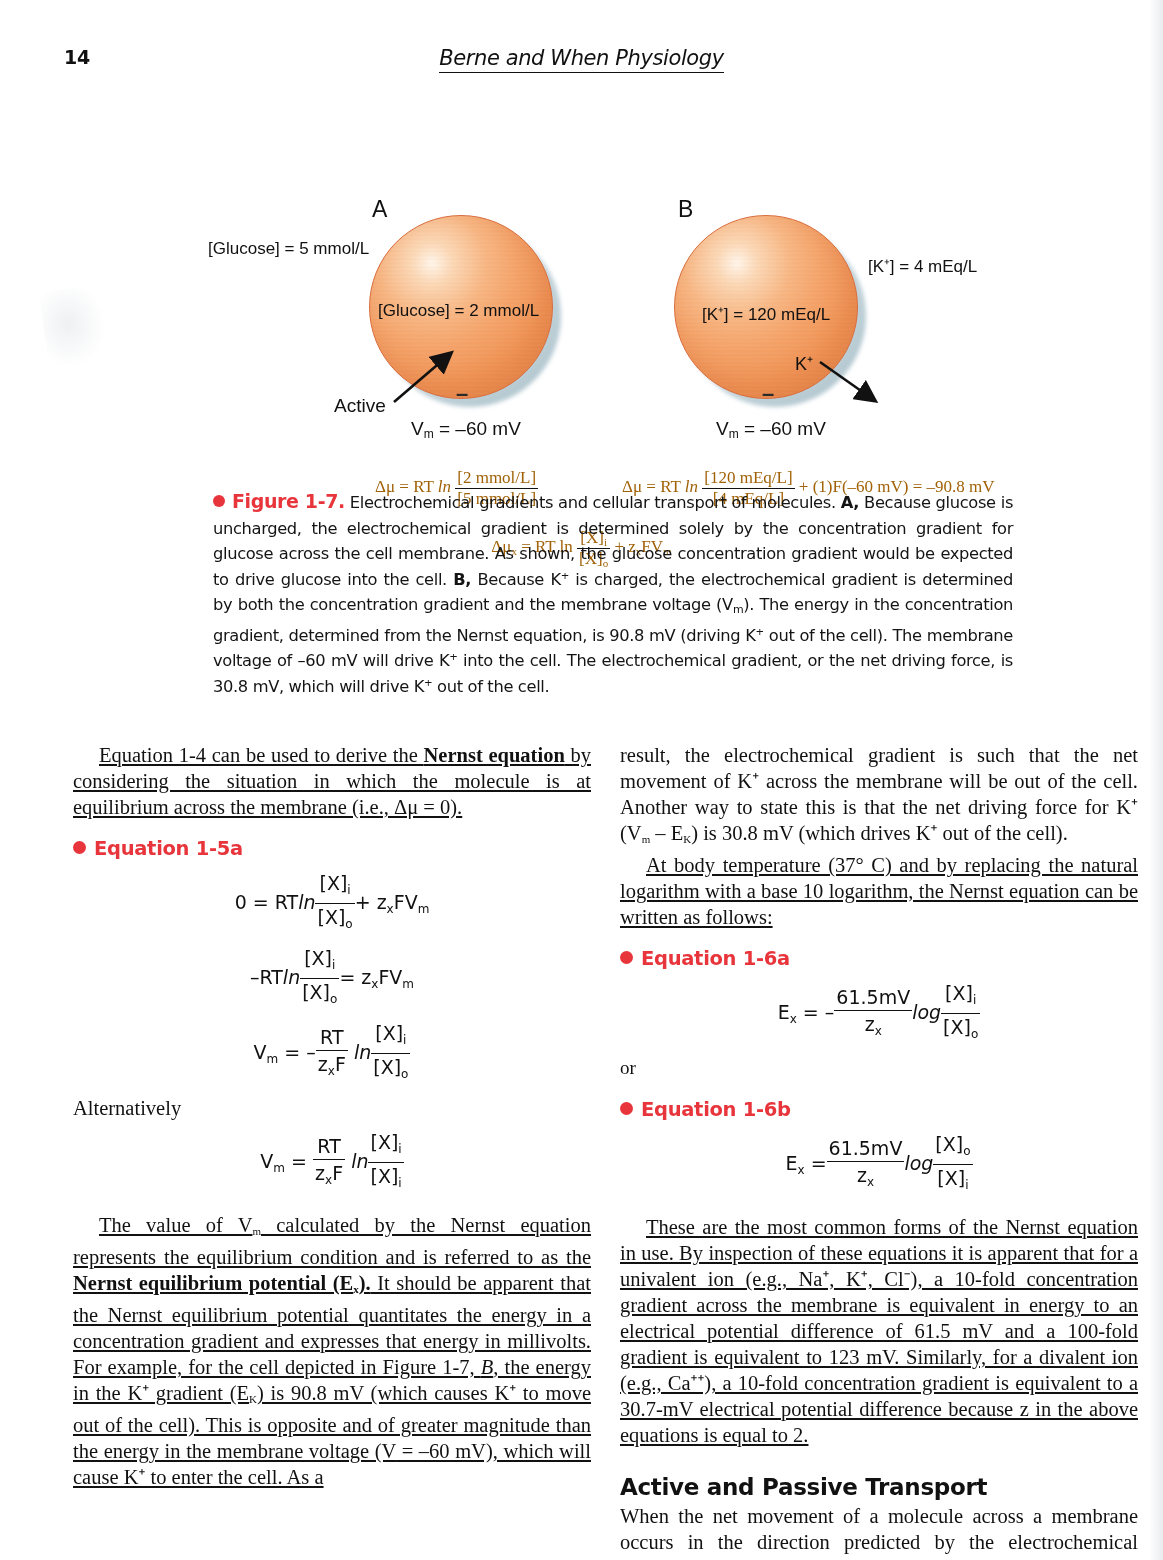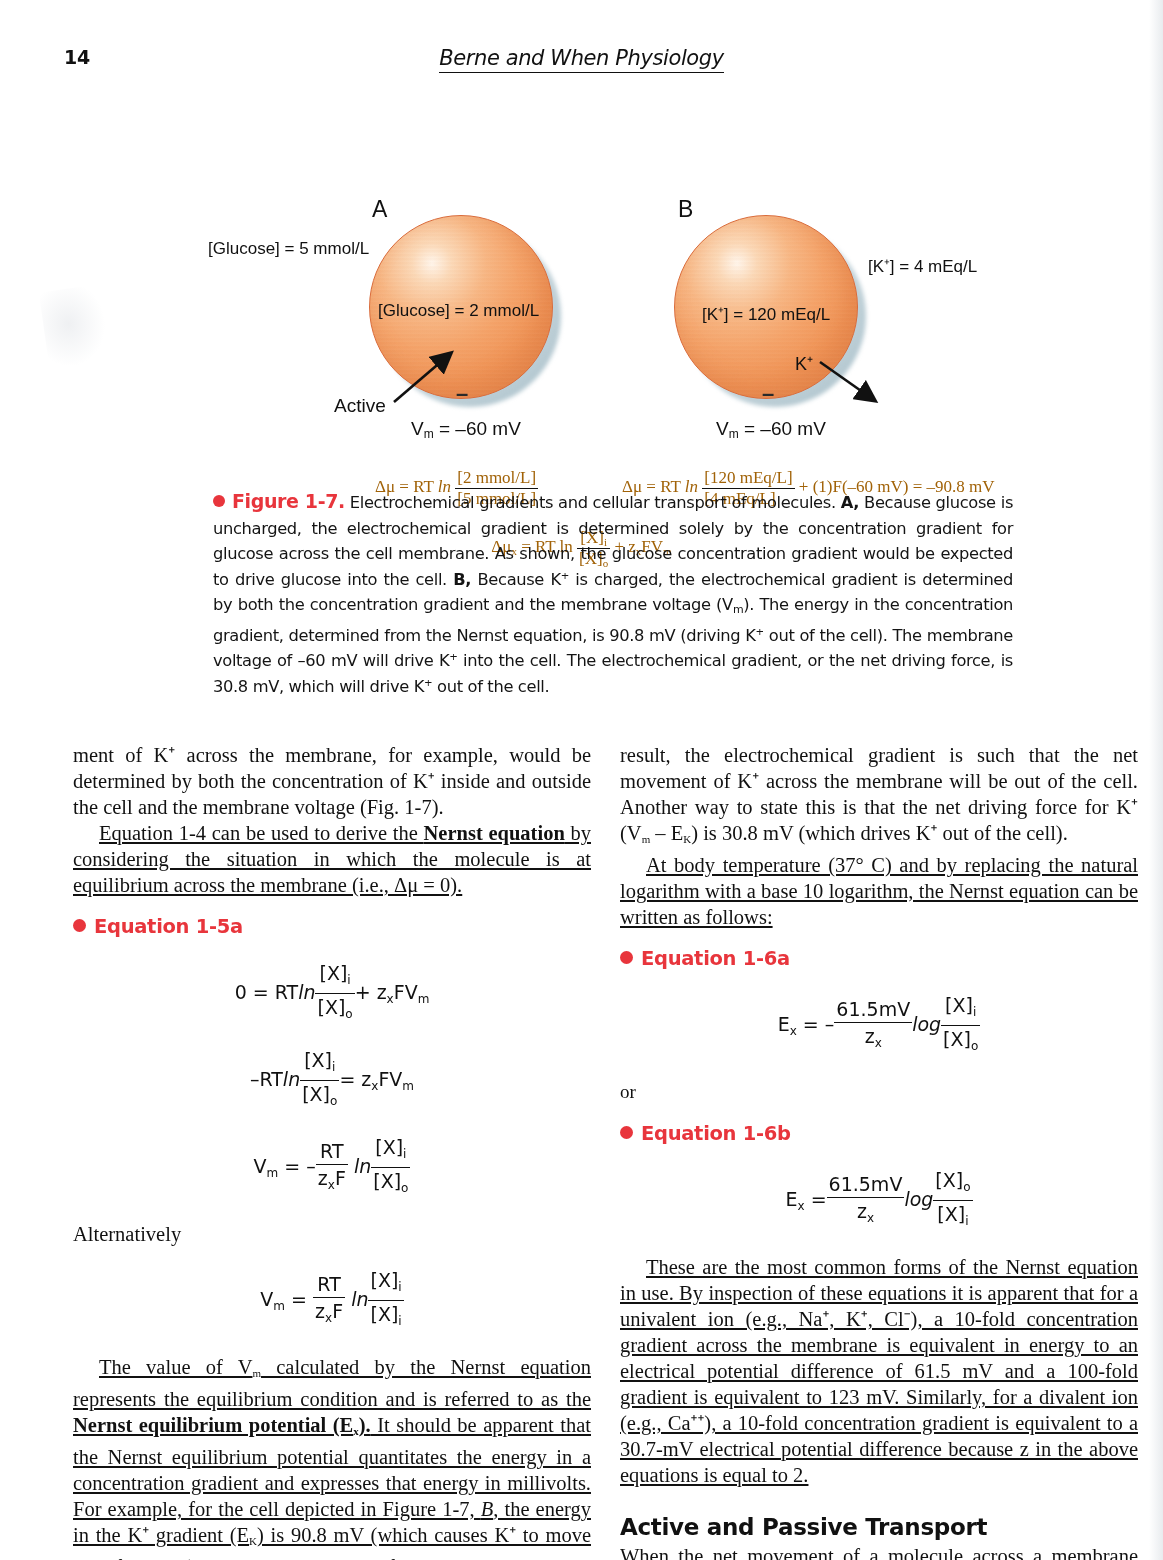--- a/index.html
+++ b/index.html
@@ -81,21 +81,21 @@
 
   .arrow-svg{position:absolute;overflow:visible;}
   #arrow-a{left:390px;top:250px;}
   #arrow-b{left:818px;top:262px;}
 
   
   .eqline{
     position:absolute;font-family:Liberation Serif, serif;
     font-size:17px;color:#a16207;white-space:nowrap;
   }
-  .frac{display:inline-block;vertical-align:middle;}
+  .frac{display:inline-block;vertical-align:middle;text-align:center;}
   .frac .num{display:block;padding:0 2px;border-bottom:1.4px solid #111;}
   .frac .den{display:block;padding:0 2px;}
   #eq-a{left:375px;top:372px;}
   #eq-b{left:622px;top:372px;}
   #eq-c{left:0;top:432px;width:1163px;text-align:center;}
   #eq-c .inner{display:inline-block;}
 
   
   .caption{
     position:absolute;left:213px;top:489px;width:800px;
@@ -129,21 +129,21 @@
     font-family:"DejaVu Sans", sans-serif;
     color:#e8353c;font-weight:bold;font-size:19.5px;letter-spacing:-.3px;
     margin:16px 0 6px 0;
   }
   .eqhead .bullet{width:13px;height:13px;margin-right:8px;}
 
   .mathblock{
     font-family:"DejaVu Sans", sans-serif;
     font-size:19px;color:#111;text-align:center;
   }
-  .mathblock .row{margin:20px 0;white-space:nowrap;}
+  .mathblock .row{margin:8px 0;white-space:nowrap;}
   .mathblock .ital{font-style:italic;}
   .mathblock .sub{font-size:12px;vertical-align:-4px;}
   .mathblock .frac .num{border-bottom:1.6px solid #111;}
 
   .sechead{
     font-family:"DejaVu Sans", sans-serif;
     font-weight:bold;font-size:23px;letter-spacing:-.3px;color:#111;
     margin:26px 0 3px 0;
   }
   .or-text{margin:18px 0 0 0;font-size:19px;}
@@ -240,38 +240,37 @@
         <span class="den"><span>[X]</span><span class="sub">o</span></span>
       </span><span> + z</span><span class="sub">x</span><span>FV</span><span class="sub">m</span>
     </span></div>
   </div>
 
   <div class="caption">
     <span class="bullet"></span><span class="fig-head">Figure 1-7.</span><span>  Electrochemical gradients and cellular transport of molecules. </span><b>A,</b><span> Because glucose is uncharged, the electrochemical gradient is determined solely by the concentration gradient for glucose across the cell membrane. As shown, the glucose concentration gradient would be expected to drive glucose into the cell. </span><b>B,</b><span> Because K⁺ is charged, the electrochemical gradient is determined by both the concentration gradient and the membrane voltage (V</span><span class="sub">m</span><span>). The energy in the concentration gradient, determined from the Nernst equation, is 90.8 mV (driving K⁺ out of the cell). The membrane voltage of –60 mV will drive K⁺ into the cell. The electrochemical gradient, or the net driving force, is 30.8 mV, which will drive K⁺ out of the cell.</span>
   </div>
 
   <div class="col" id="col-left">
-    <p>ment of K⁺ across the membrane, for example, would be determined by both the concentration of K⁺ inside and outside the cell and the membrane voltage (Fig. 1-7).</p>
     <p class="indent"><span>Equation 1-4 can be used to derive the </span><b>Nernst equation</b><span> by considering the situation in which the molecule is at equilibrium across the membrane (i.e., Δμ = 0).</span></p>
 
     <div class="eqhead"><span class="bullet"></span><span>Equation 1-5a</span></div>
 
     <div class="mathblock">
       <div class="row">
         <span>0 = RT</span><span class="ital">ln</span><span class="frac"><span class="num"><span>[X]</span><span class="sub">i</span></span><span class="den"><span>[X]</span><span class="sub">o</span></span></span><span>+ z</span><span class="sub">x</span><span>FV</span><span class="sub">m</span>
       </div>
       <div class="row">
         <span>–RT</span><span class="ital">ln</span><span class="frac"><span class="num"><span>[X]</span><span class="sub">i</span></span><span class="den"><span>[X]</span><span class="sub">o</span></span></span><span>= z</span><span class="sub">x</span><span>FV</span><span class="sub">m</span>
       </div>
       <div class="row">
         <span>V</span><span class="sub">m</span> <span>= –</span><span class="frac"><span class="num">RT</span><span class="den"><span>z</span><span class="sub">x</span><span>F</span></span></span> <span class="ital">ln</span><span class="frac"><span class="num"><span>[X]</span><span class="sub">i</span></span><span class="den"><span>[X]</span><span class="sub">o</span></span></span>
       </div>
     </div>
 
-    <p style="margin-top:19px">Alternatively</p>
+    <p style="margin-top:8px">Alternatively</p>
 
 
     <div class="mathblock">
       <div class="row">
         <span>V</span><span class="sub">m</span> <span>=</span> <span class="frac"><span class="num">RT</span><span class="den"><span>z</span><span class="sub">x</span><span>F</span></span></span> <span class="ital">ln</span><span class="frac"><span class="num"><span>[X]</span><span class="sub">i</span></span><span class="den"><span>[X]</span><span class="sub">i</span></span></span>
       </div>
     </div>
 
     <p class="indent" style="margin-top:16px"><span>The value of V</span><span class="sub">m</span><span> calculated by the Nernst equation represents the equilibrium condition and is referred to as the </span><b><span>Nernst equilibrium potential (E</span><span class="sub">x</span><span>).</span></b><span> It should be apparent that the Nernst equilibrium potential quantitates the energy in a concentration gradient and expresses that energy in millivolts. For example, for the cell depicted in Figure 1-7, </span><i>B</i><span>, the energy in the K⁺ gradient (E</span><span class="sub">K</span><span>) is 90.8 mV (which causes K⁺ to move out of the cell). This is opposite and of greater magnitude than the energy in the membrane voltage (V</span><span> = –60 mV), which will cause K⁺ to enter the cell. As a</span></p>
   </div>

